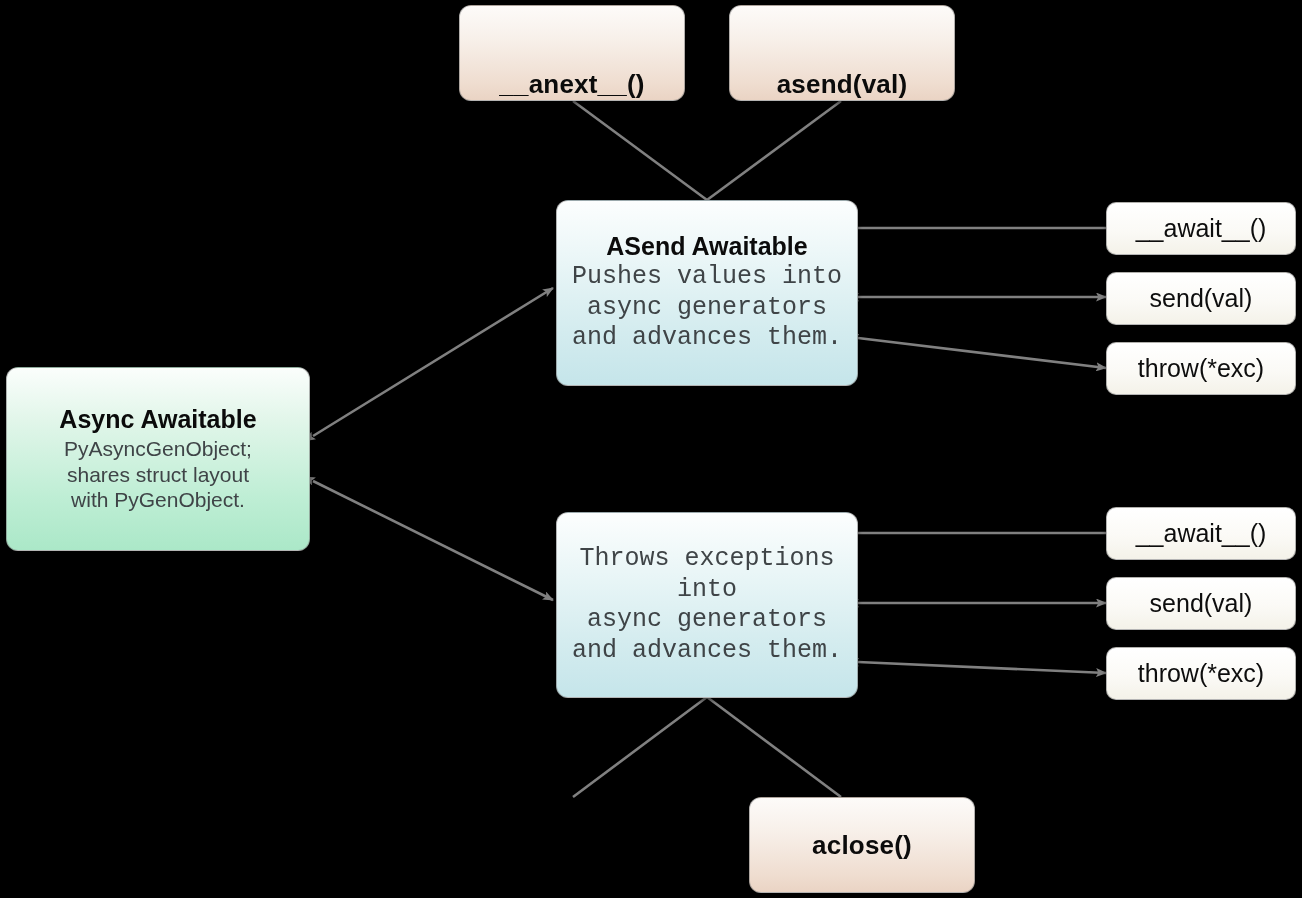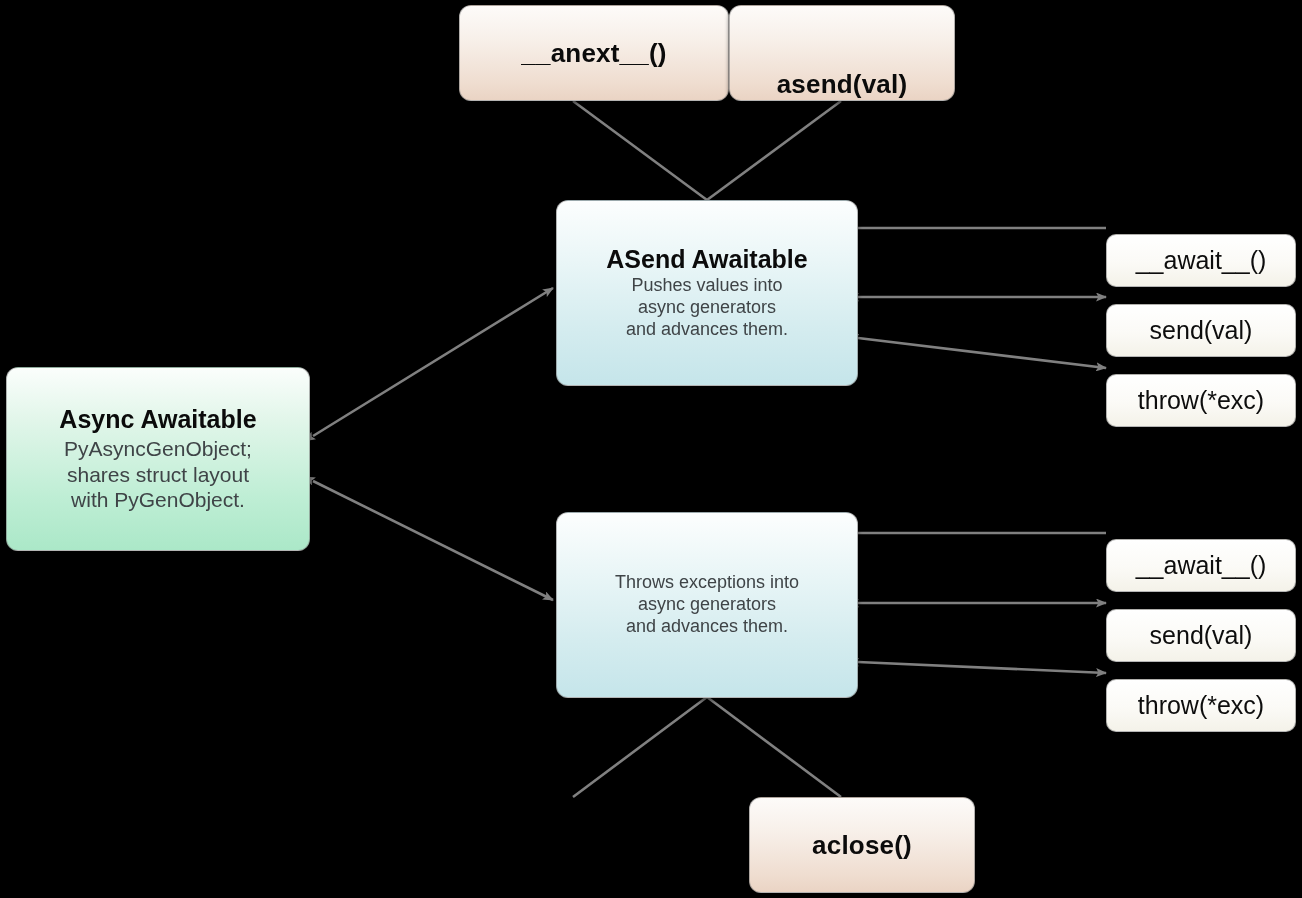--- a/index.html
+++ b/index.html
@@ -54,44 +54,44 @@
     background: linear-gradient(to bottom, #fcfefe 0%, #eaf6f7 32%, #d4ecef 70%, #c5e5ea 100%);
   }
   .node.teal .title {
     font-size: 25px;
     font-weight: bold;
     color: #0b0b0b;
     line-height: 1.12;
     margin-bottom: 2px;
   }
   .node.teal .desc {
-    font-size: 18px;
+    font-size: 25px;
     color: #3f4447;
     line-height: 1.22;
+    font-family: Liberation Mono, monospace;
   }
   
   .node.mint {
     background: linear-gradient(to bottom, #fbfefc 0%, #e2f6ea 28%, #bfeed5 70%, #abe8c8 100%);
   }
   .node.mint .title {
     font-size: 25px;
     font-weight: bold;
     color: #0b0b0b;
     margin-bottom: 2px;
   }
   .node.mint .desc {
     font-size: 21px;
     color: #3f4447;
     line-height: 1.22;
   }
   
   .node.plain {
     background: linear-gradient(to bottom, #ffffff 0%, #fbfaf6 55%, #f4f2e9 100%);
     border-radius: 10px;
-    margin-top: 32px;
   }
   .node.plain .title {
     font-size: 25px;
     font-weight: normal;
     color: #0d0d0d;
   }
 </style>
 </head>
 <body>
 
@@ -122,21 +122,21 @@
       <path d="M858,228 L1106,228"></path>
       <path d="M858,297 L1106,297" marker-start="url(#arrStart)" marker-end="url(#arrEnd)"></path>
       <path d="M858,338 L1106,368" marker-start="url(#arrStart)" marker-end="url(#arrEnd)"></path>
 
       <path d="M858,533 L1106,533"></path>
       <path d="M858,603 L1106,603" marker-start="url(#arrStart)" marker-end="url(#arrEnd)"></path>
       <path d="M858,662 L1106,673" marker-start="url(#arrStart)" marker-end="url(#arrEnd)"></path>
     </g>
   </svg>
 
-  <div class="node peach" style="left:459px; top:5px; width:270px; height:96px;">
+  <div class="node peach" style="left:459px; top:5px; width:226px; height:96px;justify-content:flex-end;">
     <div class="title">__anext__()</div>
   </div>
 
   <div class="node peach" style="left:729px; top:5px; width:226px; height:96px;justify-content:flex-end;">
     <div class="title">asend(val)</div>
   </div>
 
   <div class="node teal" style="left:556px; top:200px; width:302px; height:186px;">
     <div class="title">ASend Awaitable</div>
     <div class="desc">Pushes values into</div>

